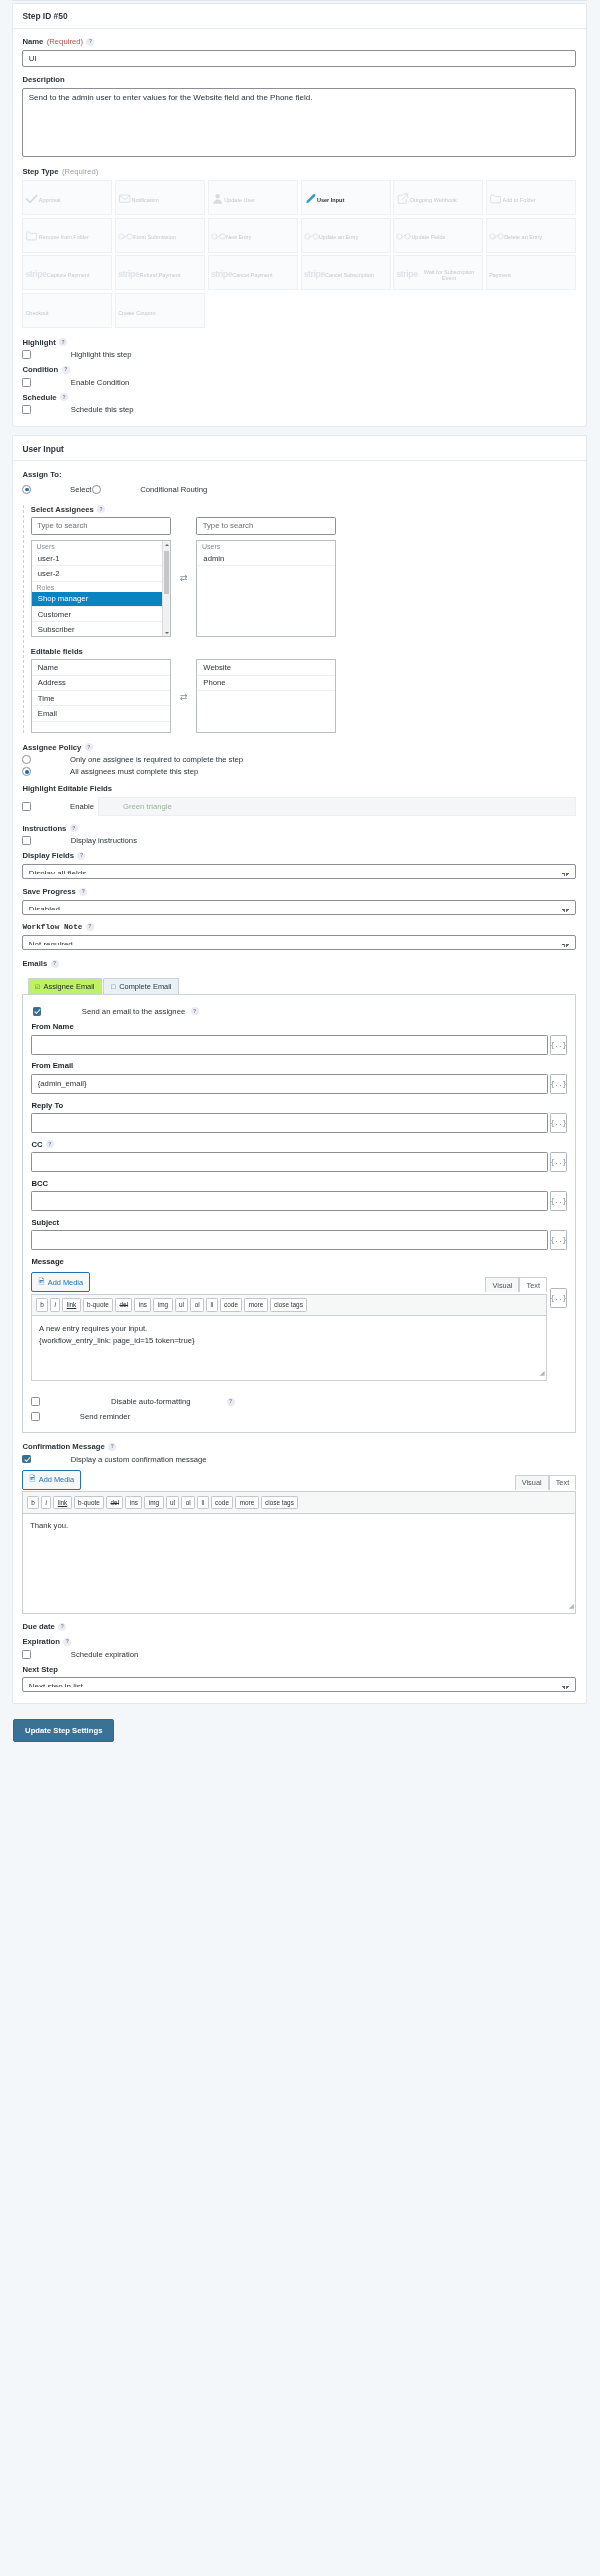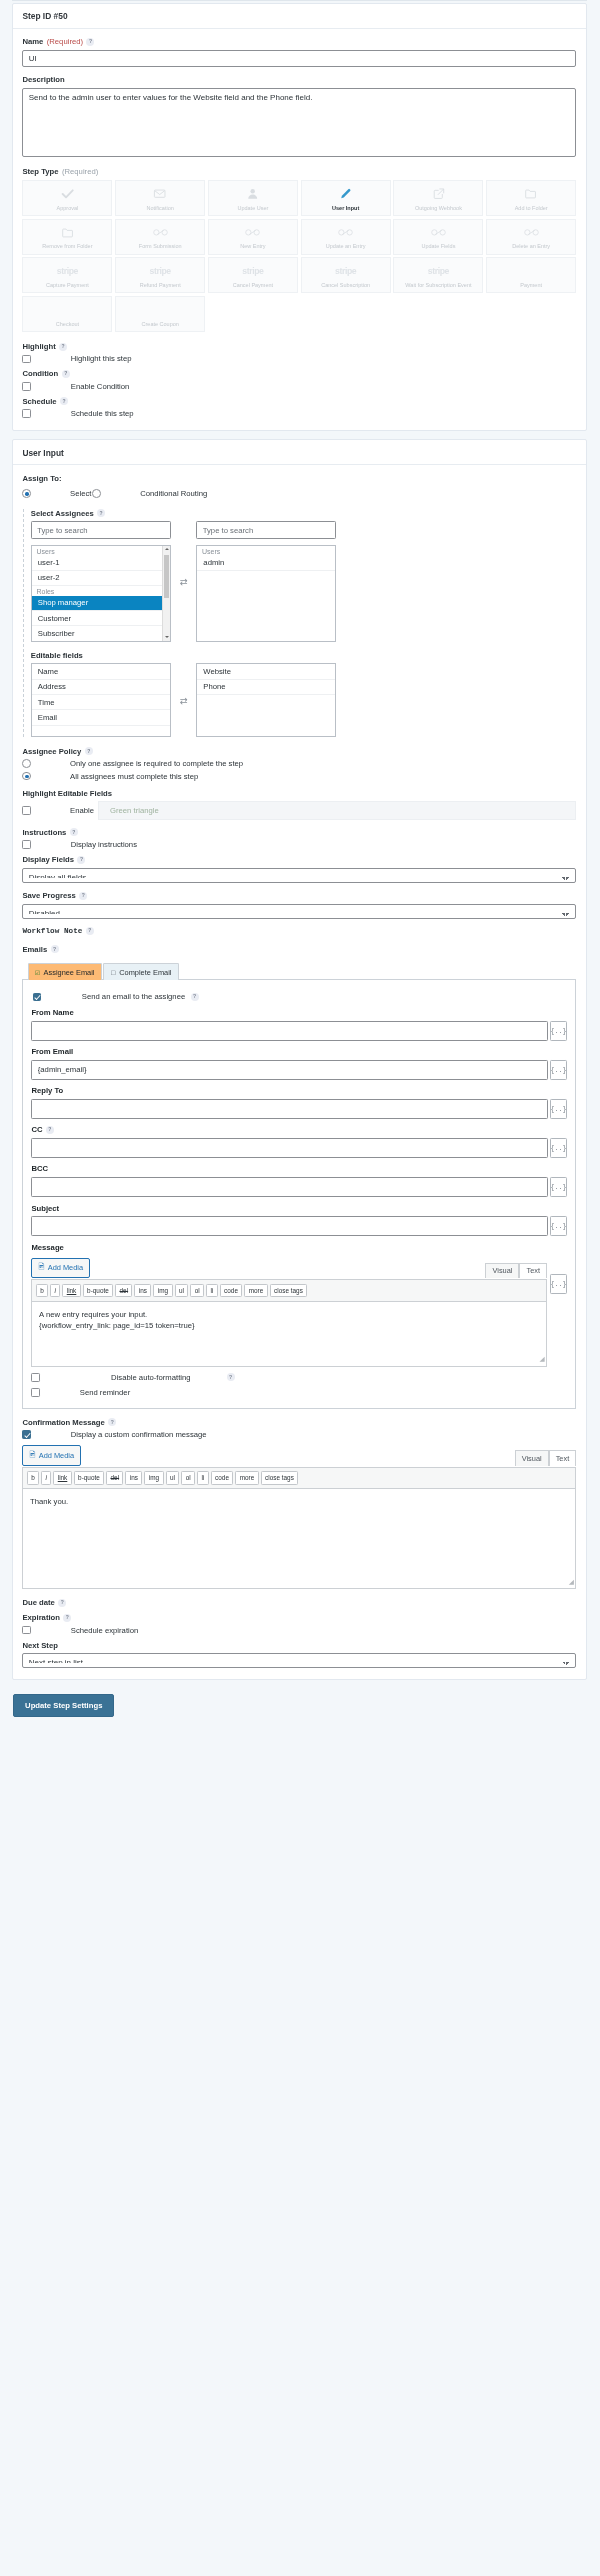--- a/index.html
+++ b/index.html
@@ -79,21 +79,21 @@
     display:grid;
     grid-template-columns: repeat(6, 1fr);
     gap:2.7px;
     margin-top:2.7px;
   }
   .stype {
     background:#fafbfc;
     border:0.7px solid #eef1f4;
     min-height:35px;
     display:flex;
-    flex-direction:column;
+    flex-direction:row;
     align-items:center;
     justify-content:flex-start;
     padding:5.4px 2px 3.4px 2px;
     text-align:center;
     cursor:pointer;
   }
   .stype .ico { height:15px; display:flex; align-items:center; justify-content:center; color:#d9dde1; }
   .stype .nm { font-size:5.5px; color:#c3c8cd; line-height:1.25; margin-top:3.4px; }
   .stype.sel .ico { color:#3699cc; }
   .stype.sel .nm { color:#2c3338; font-weight:600; }
@@ -162,21 +162,21 @@
     display:flex; align-items:flex-end; gap:1.3px;
     border-bottom:0.7px solid #ccd2d8; padding:5.4px 5.4px 0 5.4px; background:#fff;
   }
   .tab {
     display:flex; align-items:center; gap:3.4px;
     padding:3.4px 6.7px 3.4px 6px; font-size:7.4px; color:#2c3338;
     border:0.7px solid #ccd2d8; border-bottom:none;
     background:#e8f1f6; cursor:pointer; border-radius:1.3px 1.3px 0 0;
     position:relative; top:0.7px;
   }
-  .tab.active { background:#fdba74; color:#1d2327; }
+  .tab.active { background:#bef264; color:#1d2327; }
   .tabmark { font-size:6px; color:#2a7d2a; }
   .tabmark.off { color:#6b7177; }
   .emailsbox { border:0.7px solid #ccd2d8; border-top:none; padding:9.4px 8px 9.4px 8px; background:#fff; }
 
   .elabel { font-size:7.7px; font-weight:700; color:#1d2327; margin:6.7px 0 3.4px 0; }
   .tokfield { display:flex; align-items:stretch; gap:2px; }
   .tokfield .tf { flex:1; height:20px; border:0.7px solid #8c8f94; border-radius:1.3px; background:#fff; padding:4px 5.4px; font-size:7.7px; color:#2c3338; outline:none; font-family:"Liberation Sans", sans-serif; }
   .tokbtn {
     width:17.5px; border:0.7px solid #b0b6bc; border-radius:1.3px; background:#fff;
     display:flex; align-items:center; justify-content:center;
@@ -220,21 +220,21 @@
   .msgrow .tokbtn { height:20px; margin-top:19px; }
 
   .btn-primary {
     background:#3a7295; color:#fff; border:0.7px solid #34688a;
     border-radius:2px; padding:6px 10.8px; font-size:7.7px; font-weight:700;
     cursor:pointer; font-family:"Liberation Sans", sans-serif;
   }
   .footer { padding:6.7px 0 27px 1.3px; }
   .greenbar {
     flex:1; background:#f4f6f8; border:0.7px solid #eceff2; height:19px;
-    display:flex; align-items:center; padding:0 11px; font-size:7.7px; color:#9fb39f;
+    display:flex; align-items:center; padding:0 24px; font-size:7.7px; color:#9fb39f;
   }
 </style>
 </head>
 <body>
 
 <div class="page">
   <div class="topline"></div>
 
   <div class="panel">
     <div class="panel-head">Step ID #50</div>
@@ -556,20 +556,23 @@
         <span class="help">?</span>
       </div>
       <select class="sel">
         <option>Disabled</option>
       </select>
 
       <div class="flabel" style="margin-top:8.7px;font-family:Liberation Mono, monospace;">
         <span>Workflow Note</span>
         <span class="help">?</span>
       </div>
+      <select class="sel">
+        <option>Not required</option>
+      </select>
 
       
       <div class="flabel" style="margin-top:9.4px;">
         <span>Emails</span>
         <span class="help">?</span>
       </div>
 
       <div class="tabstrip">
         <div class="tab active">
           <span class="tabmark">☑</span>
@@ -660,21 +663,21 @@
               <div class="edarea" style="min-height:65px;">
                 <div>A new entry requires your input.</div>
                 <div>{workflow_entry_link: page_id=15 token=true}</div>
                 <span class="rs">◢</span>
               </div>
             </div>
           </div>
           <span class="tokbtn">{..}</span>
         </div>
 
-        <div class="cbrow" style="margin-top:6px;gap:36px;">
+        <div class="cbrow" style="margin-top:16px;gap:36px;">
           <span class="cb"></span>
           <span class="cbl">Disable auto-formatting</span>
           <span class="help">?</span>
         </div>
         <div class="cbrow" style="margin-bottom:1.3px;">
           <span class="cb"></span>
           <span class="cbl">Send reminder</span>
         </div>
       </div>
 

